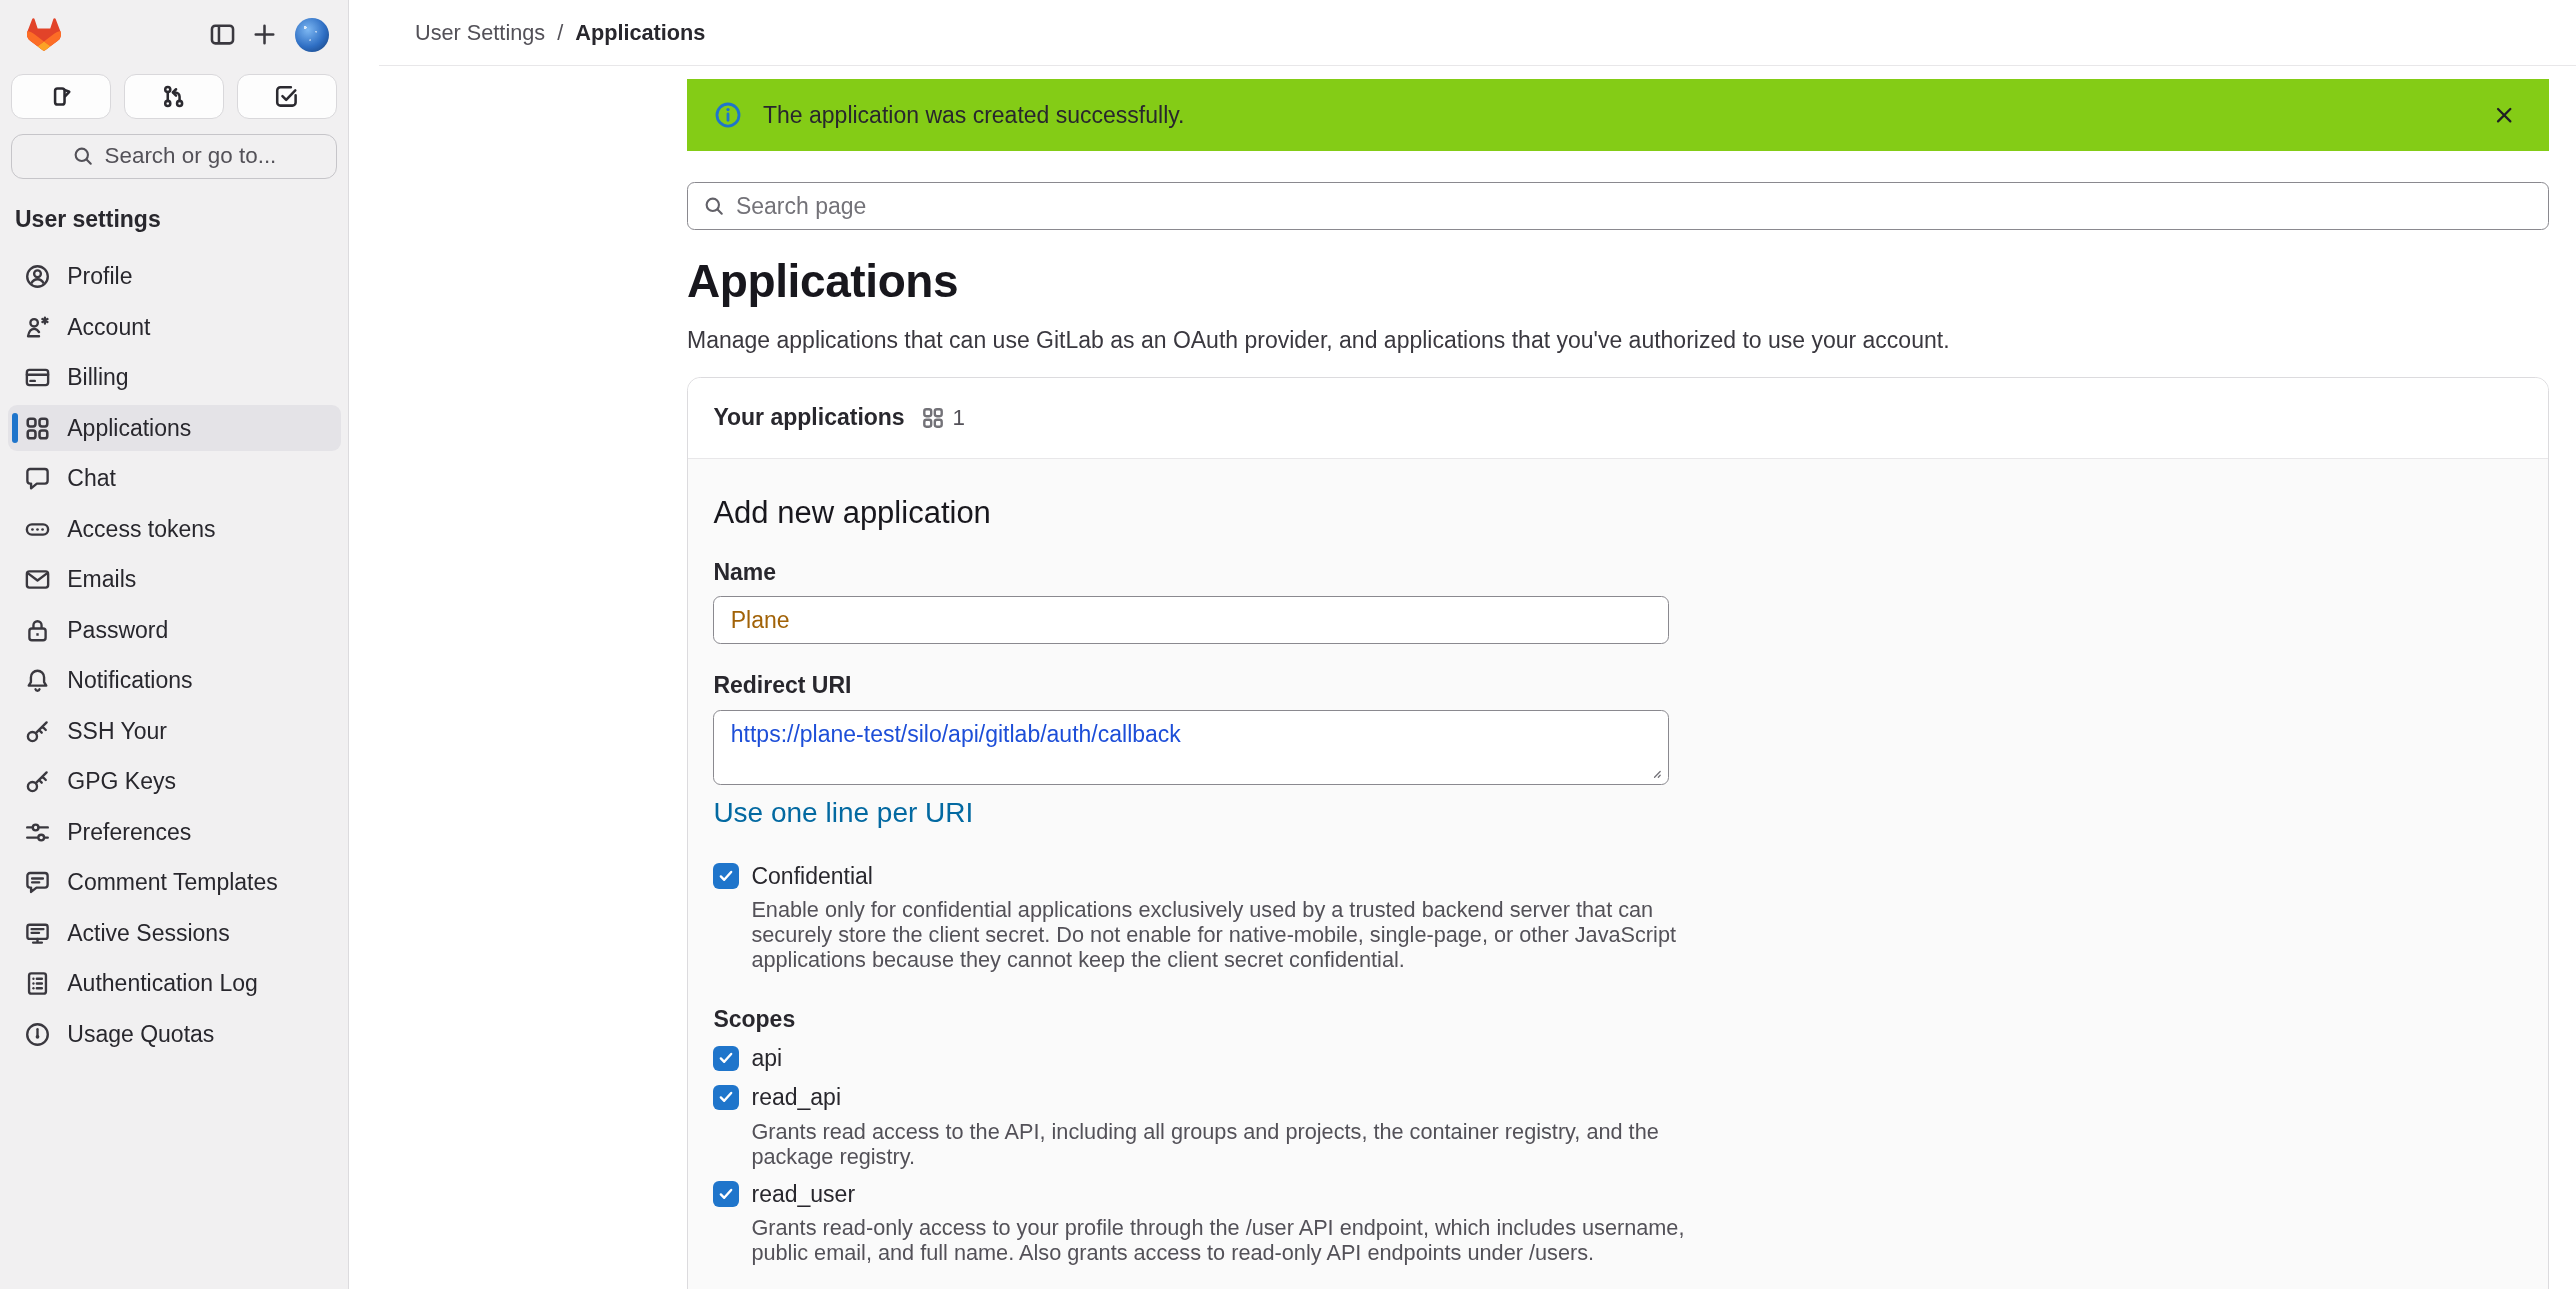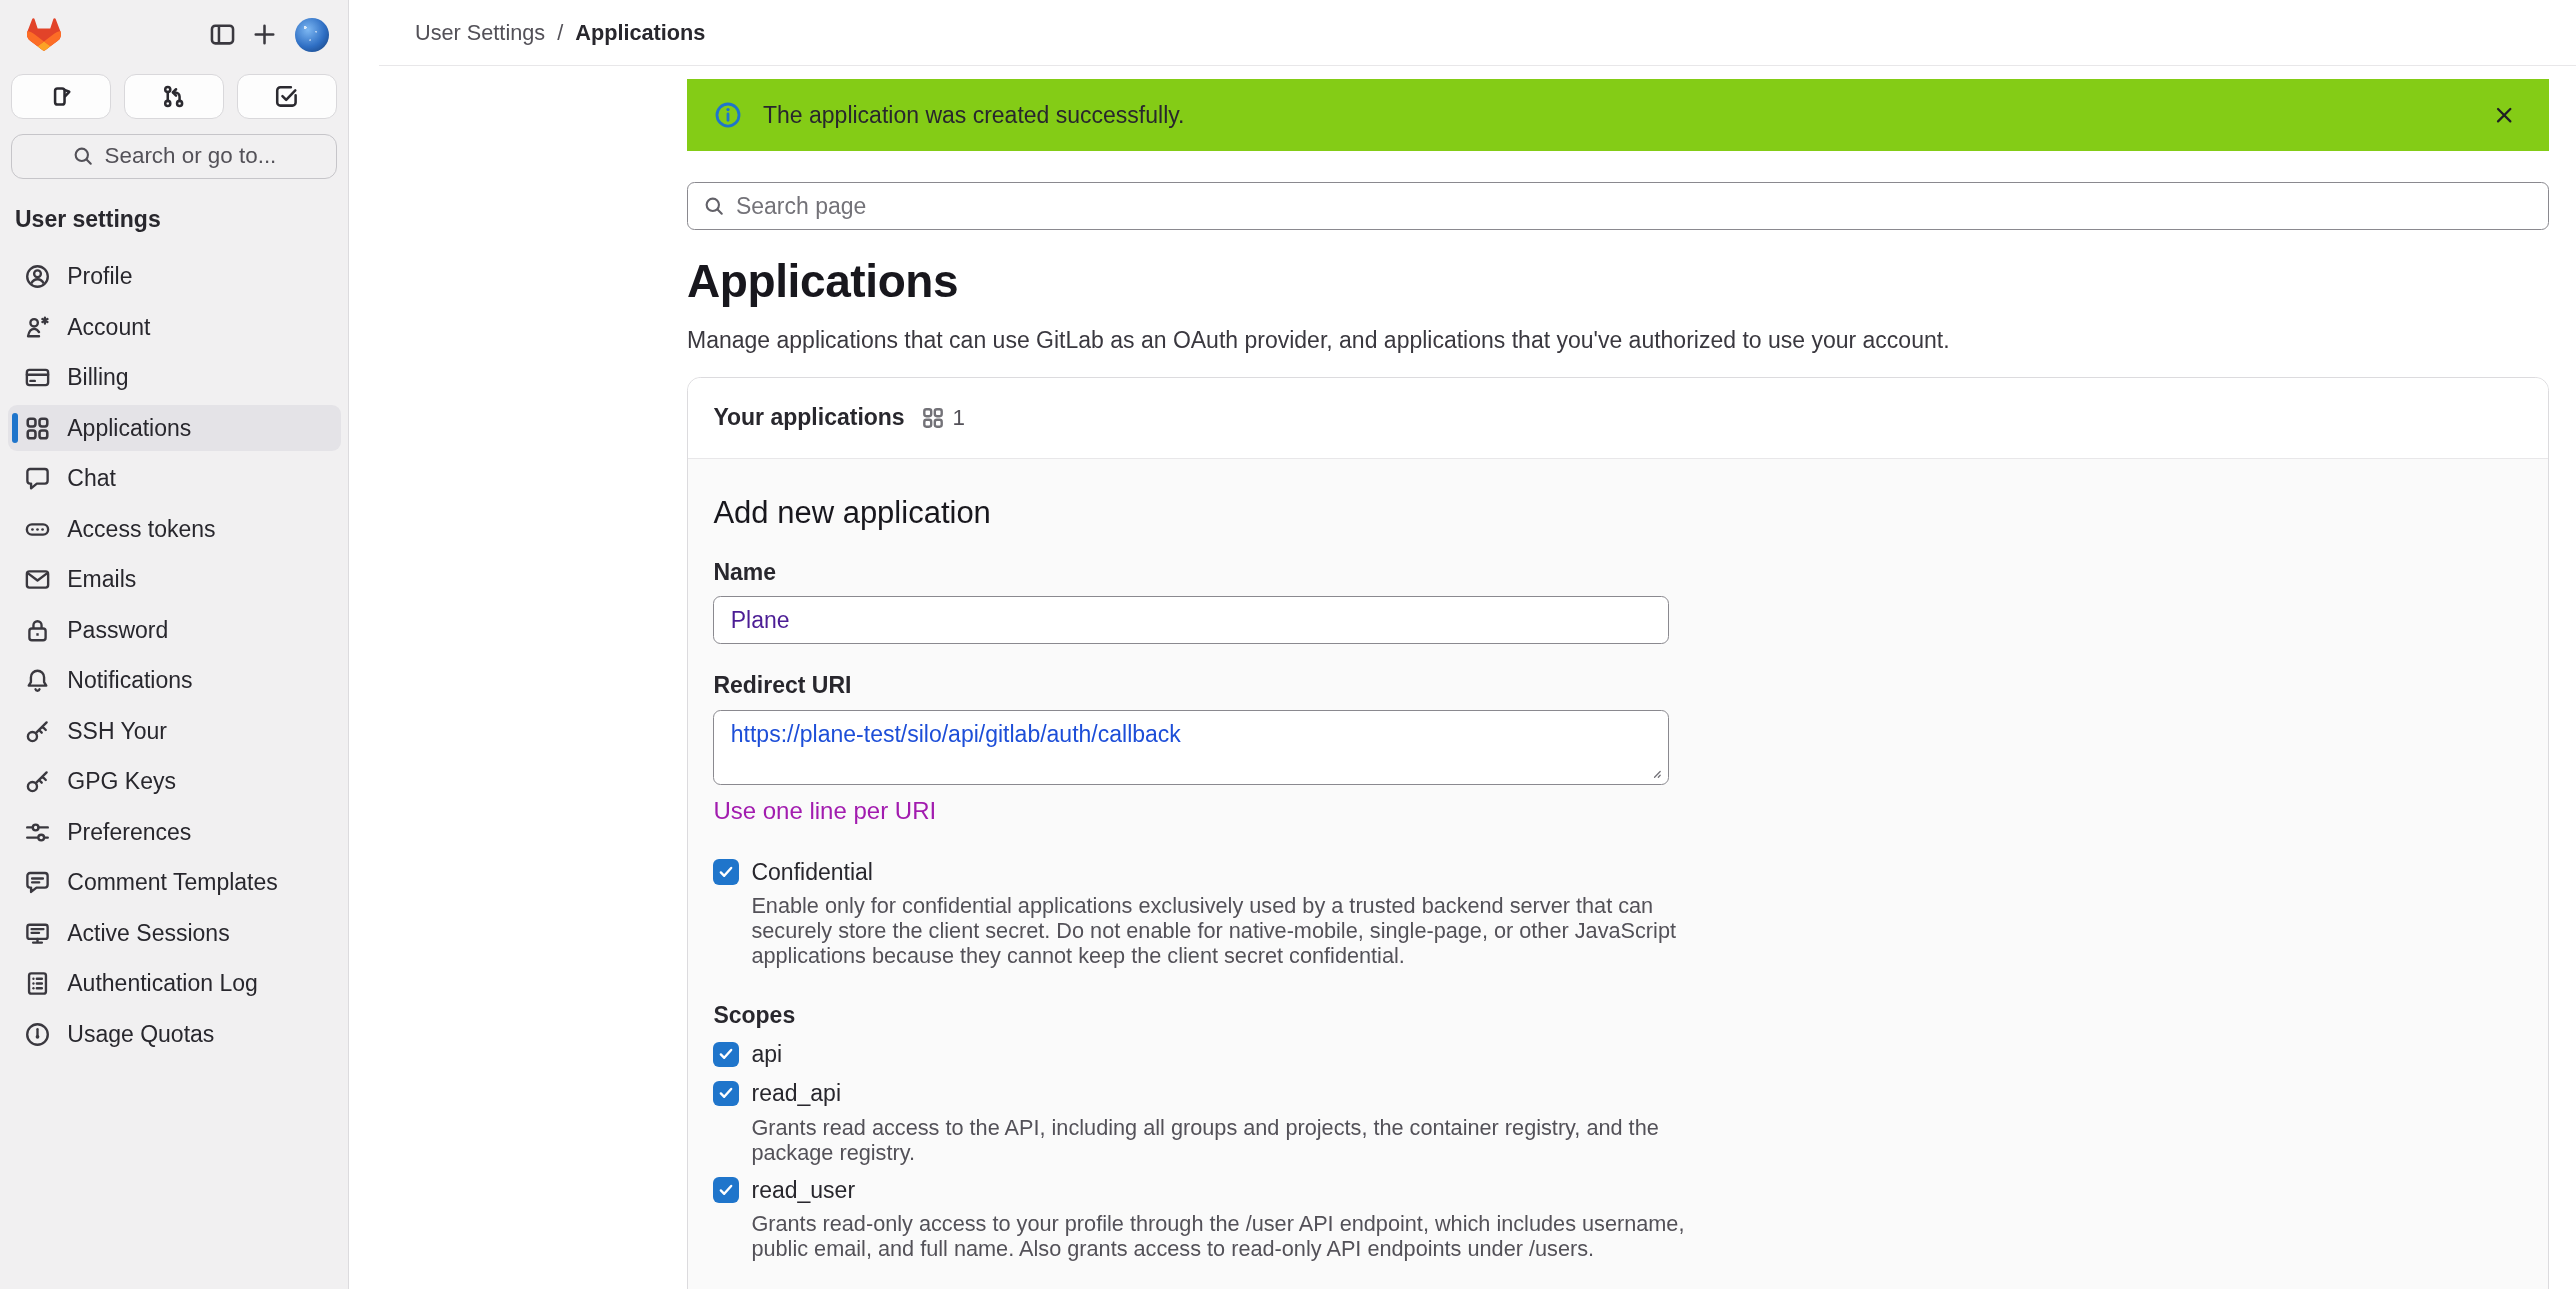--- a/index.html
+++ b/index.html
@@ -70,27 +70,27 @@
   .card-header { height:81px; background:#fff; border-bottom:1.5px solid #e8e7e9;
     display:flex; align-items:center; padding:0 25.4px; }
   .card-title { font-size:23px; font-weight:700; }
   .card-badge { display:flex; align-items:center; gap:7.5px; margin-left:16.4px; color:#535158; }
   .card-badge .cnt { font-size:22.4px; color:#535158; }
   .card-body { padding:22.4px 25.4px 0; }
   .section-title { margin-top:13.4px; font-size:31px; font-weight:400; color:#18171d; }
 
   .field-label { margin-top:28px; font-size:23px; font-weight:700; }
   .text-input { margin-top:10.5px; width:956px; height:48px; border:1.5px solid #8a898f; border-radius:7.5px;
-    background:#fff; padding:0 16.4px; font-size:23px; color:#4c1d95; font-family:inherit; display:block; }
+    background:#fff; padding:0 16.4px; font-size:23px; color:#a16207; font-family:inherit; display:block; }
   .ta-wrap { position:relative; width:956px; margin-top:10.5px; }
   .ta-wrap textarea { width:100%; height:75px; border:1.5px solid #8a898f; border-radius:7.5px;
     background:#fff; padding:10.5px 16.4px; font-size:23px; color:#1d4ed8; font-family:inherit;
     resize:none; outline:none; }
   .resize-handle { position:absolute; right:6px; bottom:7.5px; color:#737278; }
-  .field-help { margin-top:9px; font-size:24px; color:#a21caf; }
+  .field-help { margin-top:9px; font-size:28px; color:#0369a1; }
 
   .check-row { margin-top:34px; display:flex; align-items:flex-start; gap:12.7px; }
   .check-row.tight { margin-top:12px; }
   .checkbox { width:25.4px; height:25.4px; border-radius:6px; background:#1f75cb; flex:none;
     display:flex; align-items:center; justify-content:center; margin-top:0.7px; cursor:pointer; }
   .check-label { font-size:23px; color:#28272d; }
   .check-desc { margin:7.5px 0 0 38px; max-width:960px; font-size:21.7px; line-height:25px; color:#535158; }
   .scopes-label { margin-top:34px; font-size:23px; font-weight:700; }
 </style>
 </head>

